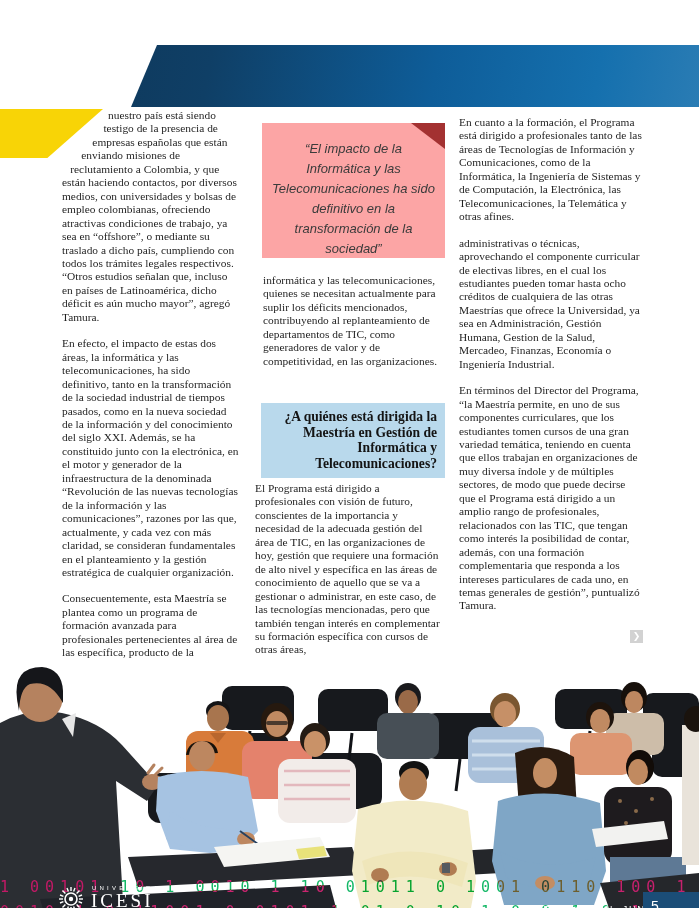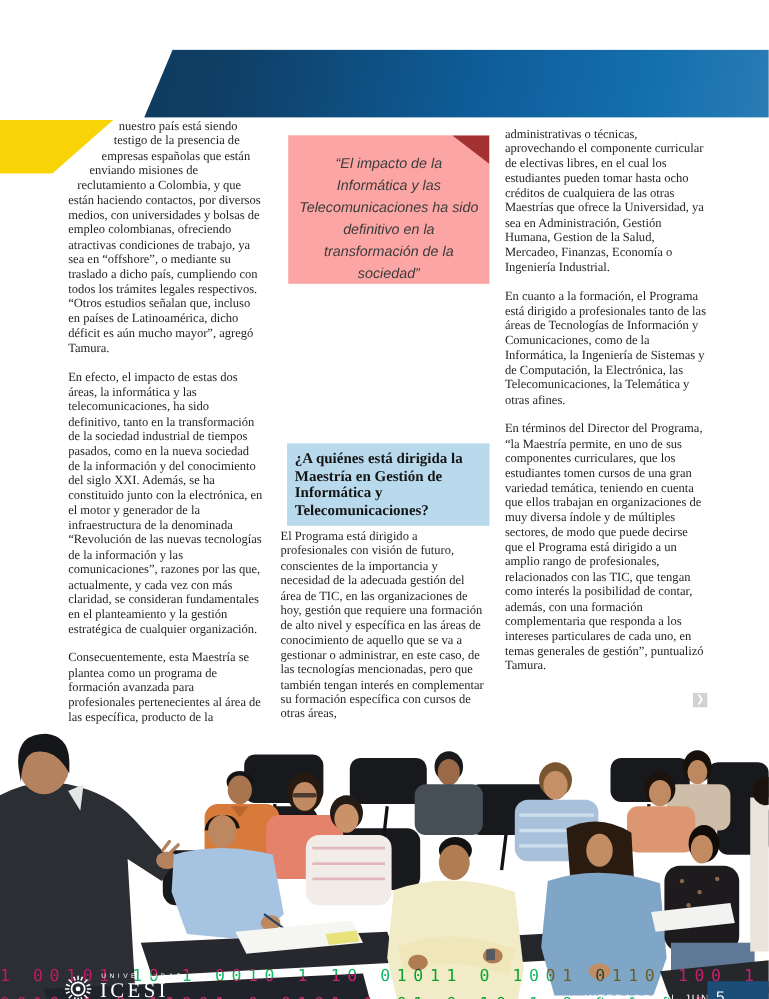--- a/index.html
+++ b/index.html
@@ -26,21 +26,21 @@
   
   .quote-box{position:absolute;left:262px;top:78px;width:183px;height:135px;background:#fca5a5;}
   .quote-fold{position:absolute;right:0;top:0;width:34px;height:26px;background:#a33131;
     clip-path:polygon(0 0,100% 0,100% 100%);}
   .quote-text{position:absolute;left:10px;right:10px;top:16px;text-align:center;
     font-family:"Liberation Sans","DejaVu Sans",sans-serif;font-style:italic;
     font-size:13px;line-height:20px;color:#3b3b3b;}
 
   
   .heading-box{position:absolute;left:261px;top:358px;width:184px;background:#b9d9ec;
-    box-sizing:border-box;padding:6px 8px 7px 7px;}
+    box-sizing:border-box;padding:6px 8px 7px 7px;text-align:right;}
   .heading-box h2{margin:0;font-size:13.6px;line-height:15.6px;font-weight:bold;color:#141414;}
 
   
   .end-marker{position:absolute;left:630px;top:585px;width:13px;height:13px;background:#d2d2d2;
     color:#ffffff;font-family:"DejaVu Sans",sans-serif;font-size:9px;line-height:13px;
     text-align:center;font-weight:bold;}
 
   
   .photo{position:absolute;left:0;top:616px;width:699px;height:292px;}
   .photo svg{display:block;width:100%;height:100%;}
@@ -82,30 +82,33 @@
     <p>nuestro país está siendo testigo de la presencia de empresas españolas que están enviando misiones de reclutamiento a Colombia, y que están haciendo contactos, por diversos medios, con universidades y bolsas de empleo colombianas, ofreciendo atractivas condiciones de trabajo, ya sea en “offshore”, o mediante su traslado a dicho país, cumpliendo con todos los trámites legales respectivos. “Otros estudios señalan que, incluso en países de Latinoamérica, dicho déficit es aún mucho mayor”, agregó Tamura.</p>
     <p>En efecto, el impacto de estas dos áreas, la informática y las telecomunicaciones, ha sido definitivo, tanto en la transformación de la sociedad industrial de tiempos pasados, como en la nueva sociedad de la información y del conocimiento del siglo XXI. Además, se ha constituido junto con la electrónica, en el motor y generador de la infraestructura de la denominada “Revolución de las nuevas tecnologías de la información y las comunicaciones”, razones por las que, actualmente, y cada vez con más claridad, se consideran fundamentales en el planteamiento y la gestión estratégica de cualquier organización.</p>
     <p>Consecuentemente, esta Maestría se plantea como un programa de formación avanzada para profesionales pertenecientes al área de las específica, producto de la</p>
   </div>
 
   <div class="quote-box">
     <div class="quote-fold"></div>
     <div class="quote-text">“El impacto de la Informática y las Telecomunicaciones ha sido definitivo en la transformación de la sociedad”</div>
   </div>
 
+  <div class="col col2a">
+    <p>informática y las telecomunicaciones, quienes se necesitan actualmente para suplir los déficits mencionados, contribuyendo al replanteamiento de departamentos de TIC, como generadores de valor y de competitividad, en las organizaciones.</p>
+  </div>
   <div class="heading-box">
     <h2>¿A quiénes está dirigida la Maestría en Gestión de Informática y Telecomunicaciones?</h2>
   </div>
   <div class="col col2b">
     <p>El Programa está dirigido a profesionales con visión de futuro, conscientes de la importancia y necesidad de la adecuada gestión del área de TIC, en las organizaciones de hoy, gestión que requiere una formación de alto nivel y específica en las áreas de conocimiento de aquello que se va a gestionar o administrar, en este caso, de las tecnologías mencionadas, pero que también tengan interés en complementar su formación específica con cursos de otras áreas,</p>
   </div>
 
   <div class="col col3">
+    <p>En cuanto a la formación, el Programa está dirigido a profesionales tanto de las áreas de Tecnologías de Información y Comunicaciones, como de la Informática, la Ingeniería de Sistemas y de Computación, la Electrónica, las Telecomunicaciones, la Telemática y otras afines.</p>
     <p>administrativas o técnicas, aprovechando el componente curricular de electivas libres, en el cual los estudiantes pueden tomar hasta ocho créditos de cualquiera de las otras Maestrías que ofrece la Universidad, ya sea en Administración, Gestión Humana, Gestion de la Salud, Mercadeo, Finanzas, Economía o Ingeniería Industrial.</p>
-    <p>En cuanto a la formación, el Programa está dirigido a profesionales tanto de las áreas de Tecnologías de Información y Comunicaciones, como de la Informática, la Ingeniería de Sistemas y de Computación, la Electrónica, las Telecomunicaciones, la Telemática y otras afines.</p>
     <p>En términos del Director del Programa, “la Maestría permite, en uno de sus componentes curriculares, que los estudiantes tomen cursos de una gran variedad temática, teniendo en cuenta que ellos trabajan en organizaciones de muy diversa índole y de múltiples sectores, de modo que puede decirse que el Programa está dirigido a un amplio rango de profesionales, relacionados con las TIC, que tengan como interés la posibilidad de contar, además, con una formación complementaria que responda a los intereses particulares de cada uno, en temas generales de gestión”, puntualizó Tamura.</p>
   </div>
 
   <div class="end-marker">❯</div>
 
   <div class="photo">
     <svg viewBox="0 0 699 292" preserveAspectRatio="none">
 
       <g fill="#17191d">
         <rect x="222" y="25" width="72" height="44" rx="10"></rect>

